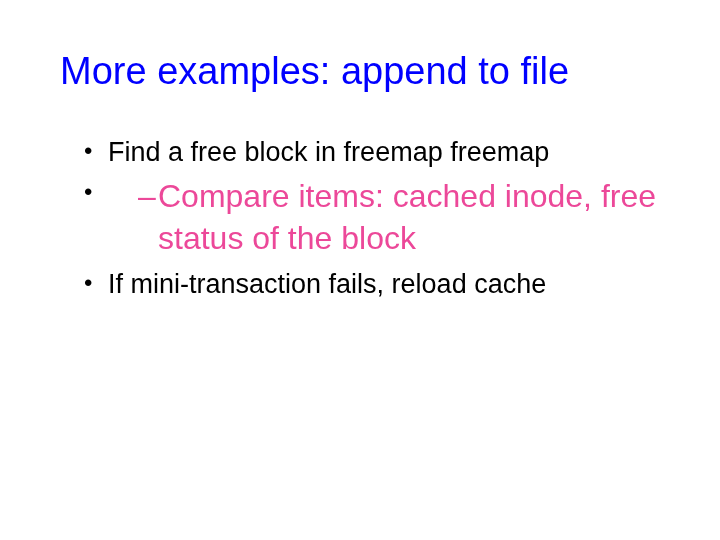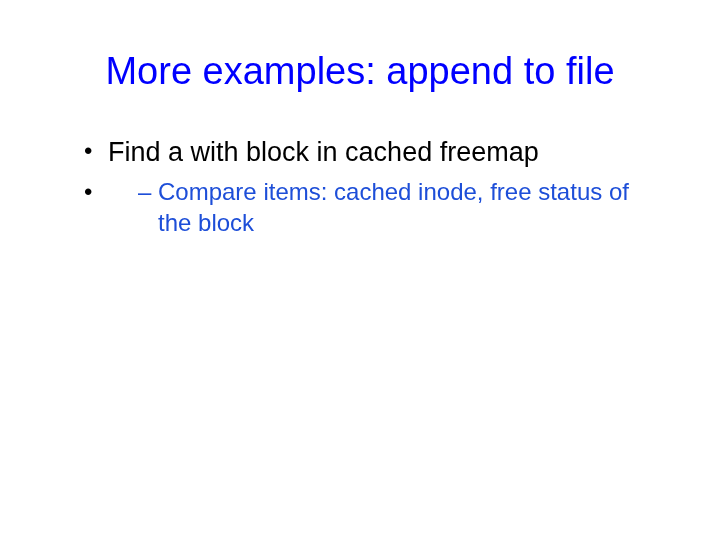--- a/index.html
+++ b/index.html
@@ -16,21 +16,21 @@
     }
     .slide {
       width: 100%;
       height: 100%;
       padding: 50px 60px 40px 60px;
     }
     .title {
       color: #0000ff;
       font-size: 38px;
       font-weight: normal;
-      text-align: center;
+      text-align: left;
       margin-bottom: 42px;
       letter-spacing: 0px;
     }
     .list-level-1 {
       list-style: none;
       padding-left: 24px;
     }
     .list-level-1 > li {
       color: #000000;
       font-size: 27px;
@@ -46,44 +46,47 @@
       top: 0;
       font-size: 24px;
     }
     .list-level-2 {
       list-style: none;
       padding-left: 30px;
       margin-top: 6px;
       margin-bottom: 8px;
     }
     .list-level-2 > li {
-      color: #1d4ed8;
-      font-size: 24px;
+      color: #ec4899;
+      font-size: 32px;
       line-height: 1.3;
       margin-bottom: 6px;
       position: relative;
       padding-left: 20px;
     }
     .list-level-2 > li::before {
       content: "–";
       position: absolute;
       left: 0;
       top: 0;
     }
   </style>
 </head>
 <body>
 
 <div class="slide">
   <h1 class="title">More examples: append to file</h1>
   <ul class="list-level-1">
     <li>
-      <span>Find a with block in cached freemap</span>
+      <span>Find a free block in freemap freemap</span>
     </li>
     <li>
       <ul class="list-level-2">
         <li>
           <span>Compare items: cached inode, free status of the block</span>
         </li>
       </ul>
     </li>
+    <li>
+      <span>If mini-transaction fails, reload cache</span>
+    </li>
   </ul>
 </div>
 
 </body></html>

